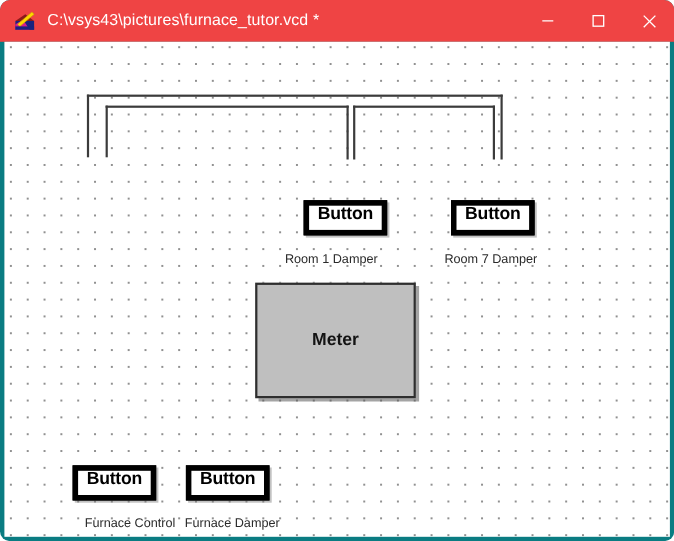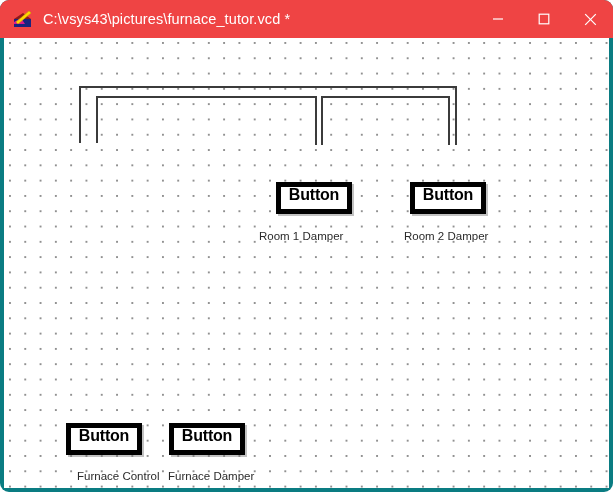--- a/index.html
+++ b/index.html
@@ -208,34 +208,37 @@
 
     <div class="wire wire-v" style="left:92px;  top:58px;  height:47px;"></div>
     <div class="wire wire-h" style="left:92px;  top:58px;  width:221px;"></div>
     <div class="wire wire-v" style="left:311px; top:58px;  height:49px;"></div>
 
     <div class="wire wire-v" style="left:317px; top:58px;  height:49px;"></div>
     <div class="wire wire-h" style="left:317px; top:58px;  width:129px;"></div>
     <div class="wire wire-v" style="left:444px; top:58px;  height:49px;"></div>
 
 
+    <div class="block block-meter" style="left:228px; top:219px; width:146px; height:105px;">
+      <div class="blk-label">Meter</div>
+    </div>
 
     <div class="gbutton" style="left:272px; top:144px; width:76px; height:32px;">
       <div class="inner">
         <span>Button</span>
       </div>
     </div>
     <div class="caption" style="left:255px; top:192px;">Room 1 Damper</div>
 
     <div class="gbutton" style="left:406px; top:144px; width:76px; height:32px;">
       <div class="inner">
         <span>Button</span>
       </div>
     </div>
-    <div class="caption" style="left:400px; top:192px;">Room 2 Damper</div>
+    <div class="caption" style="left:400px; top:192px;">Room 7 Damper</div>
 
     <div class="gbutton" style="left:62px; top:385px; width:76px; height:32px;">
       <div class="inner">
         <span>Button</span>
       </div>
     </div>
     <div class="caption" style="left:45px; top:432px;padding-left:28px;">Furnace Control</div>
 
     <div class="gbutton" style="left:165px; top:385px; width:76px; height:32px;">
       <div class="inner">

